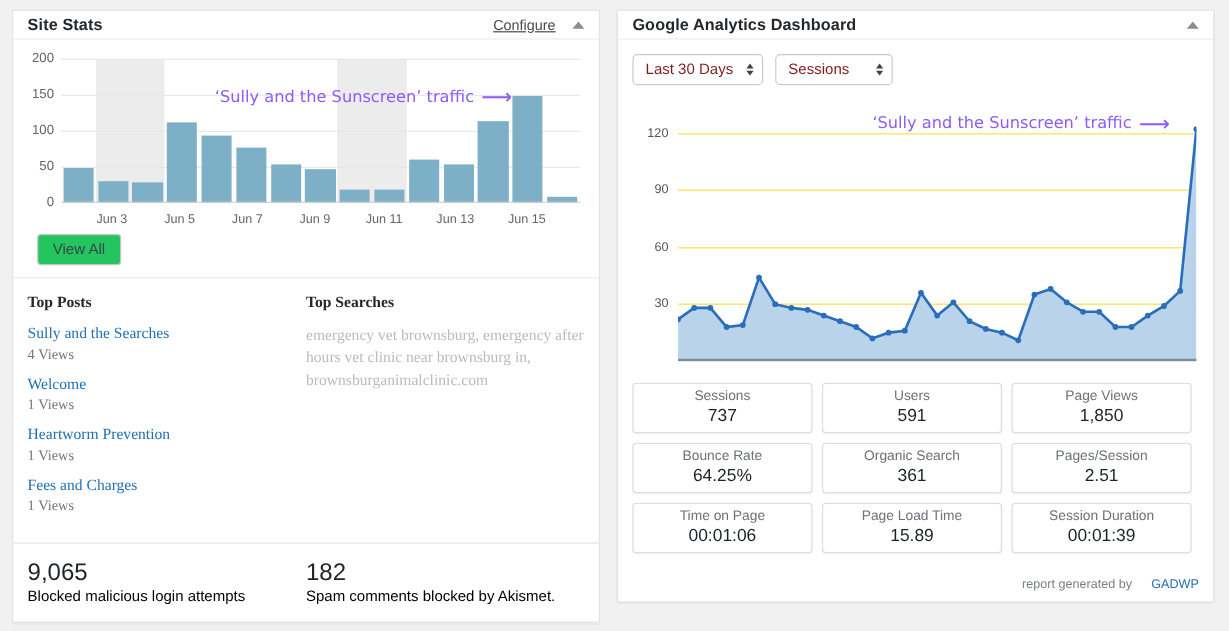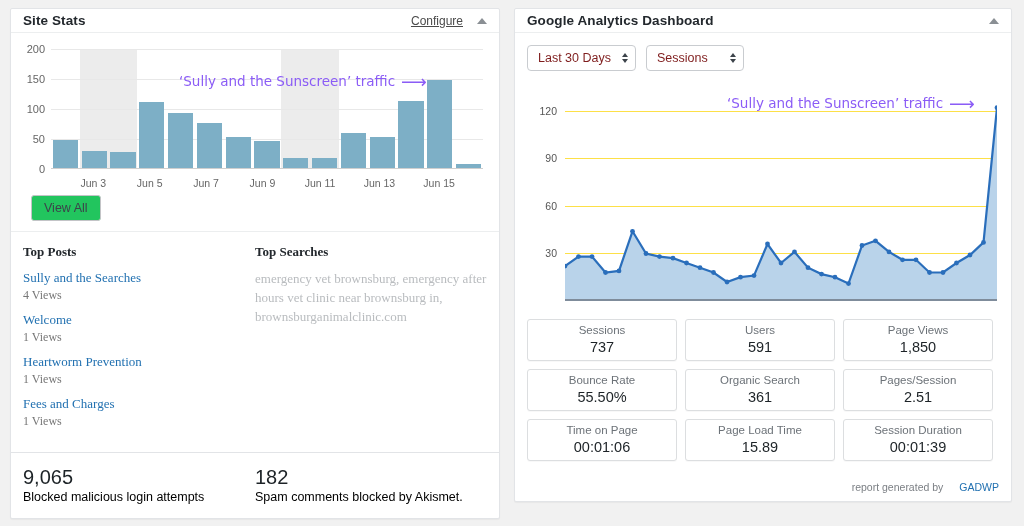--- a/index.html
+++ b/index.html
@@ -444,21 +444,21 @@
             <div class="tile">
               <div class="tile-lbl">Users</div>
               <div class="tile-val">591</div>
             </div>
             <div class="tile">
               <div class="tile-lbl">Page Views</div>
               <div class="tile-val">1,850</div>
             </div>
             <div class="tile">
               <div class="tile-lbl">Bounce Rate</div>
-              <div class="tile-val">55.50%</div>
+              <div class="tile-val">64.25%</div>
             </div>
             <div class="tile">
               <div class="tile-lbl">Organic Search</div>
               <div class="tile-val">361</div>
             </div>
             <div class="tile">
               <div class="tile-lbl">Pages/Session</div>
               <div class="tile-val">2.51</div>
             </div>
             <div class="tile">

